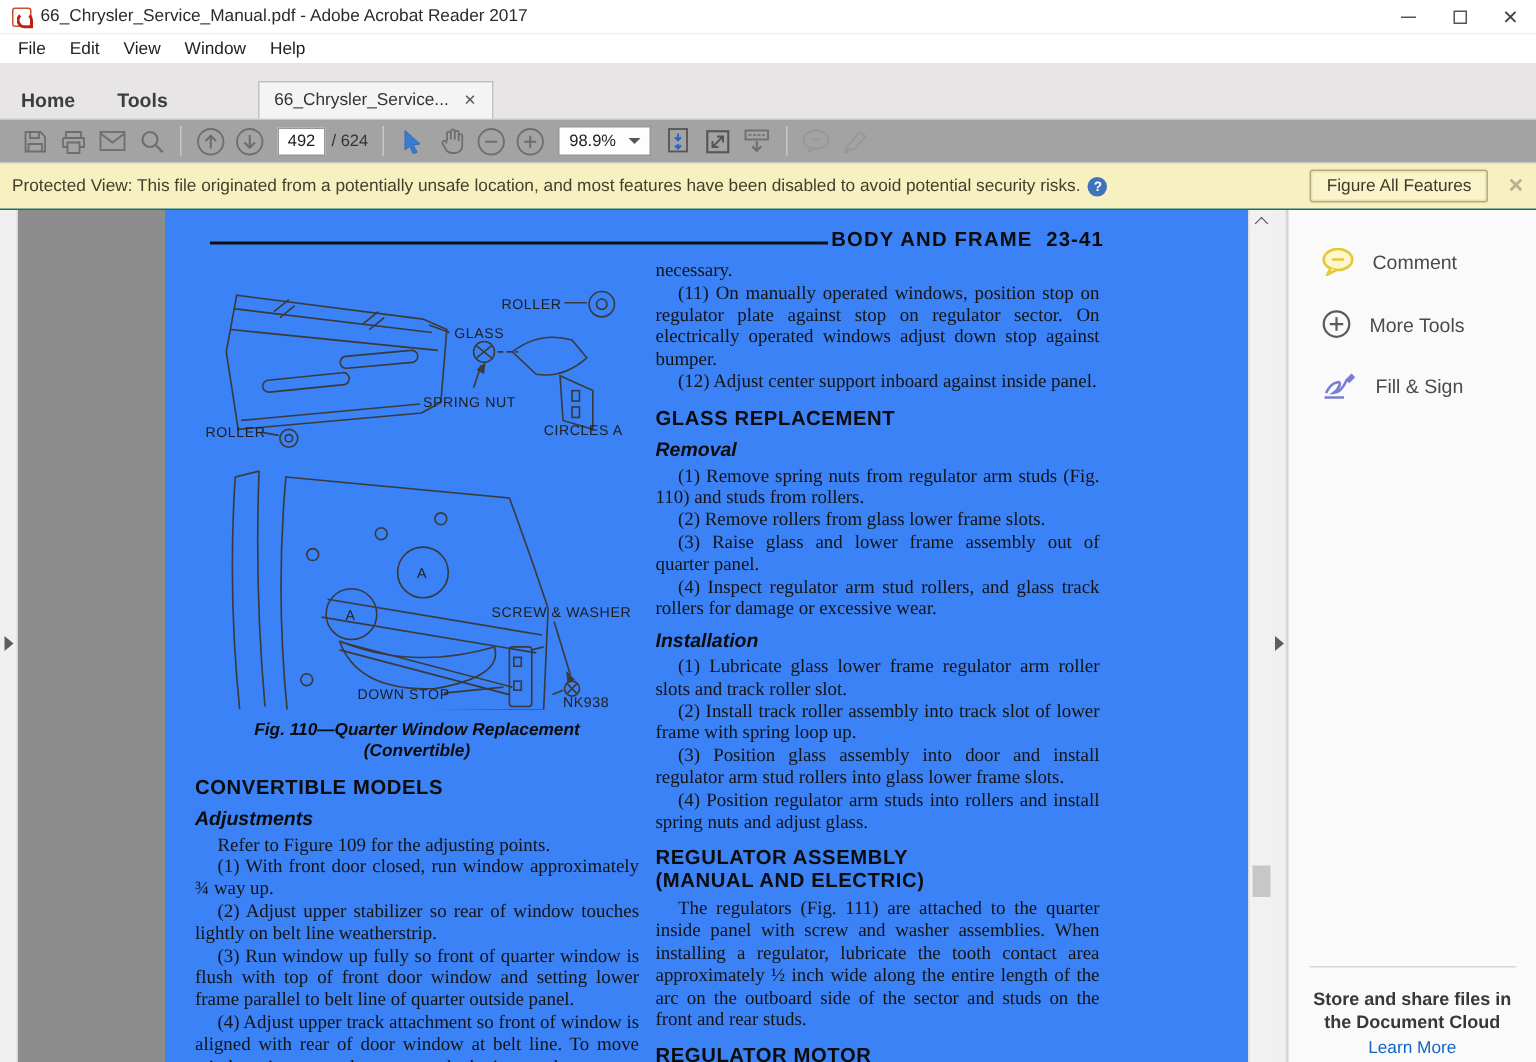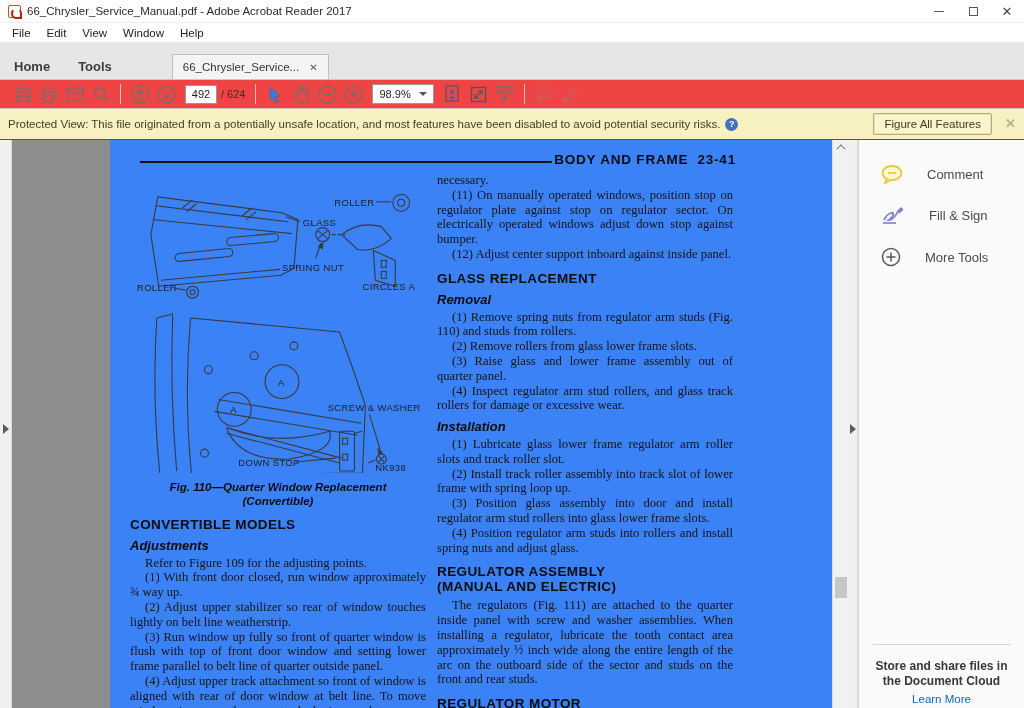--- a/index.html
+++ b/index.html
@@ -25,21 +25,21 @@
 
   
   .tabbar { height:38px; background:#e7e5e5; display:flex; align-items:flex-end; border-bottom:1px solid #c9c7c7;}
   .nav-tab { font-size:13px; font-weight:bold; color:#3d3d3d; padding:0 14px 5px 14px; }
   .doc-tab { height:25px; margin-left:46px; background:#f5f4f4; border:1px solid #c2c0c0; border-bottom:none;
              display:flex; align-items:center; padding:0 10px; gap:10px; }
   .doc-tab-label { font-size:11.5px; color:#333; }
   .doc-tab-close { font-size:10px; color:#555; }
 
   
-  .toolbar { height:29px; background:#ef4444; border-bottom:1px solid #c7c5c5; display:flex; align-items:center; padding-left:10px; }
+  .toolbar { height:29px; background:#a3a3a3; border-bottom:1px solid #c7c5c5; display:flex; align-items:center; padding-left:10px; }
   .tb-icon { width:26px; height:22px; display:flex; align-items:center; justify-content:center; }
   .tb-sep { width:1px; height:20px; background:#c9c7c7; margin:0 6px; }
   .page-input { width:32px; height:19px; border:1px solid #989898; background:#fff; font-size:11px; text-align:center;
                 color:#222; margin:0 4px 0 6px; font-family:"Liberation Sans",sans-serif;}
   .page-total { font-size:11px; color:#333; margin-right:4px; }
   .zoom-box { height:20px; border:1px solid #989898; background:#fdfdfd; display:flex; align-items:center;
               padding:0 6px; gap:8px; margin:0 6px; }
   .zoom-box span { font-size:11px; color:#222; }
   .caret-down { width:0; height:0; border-left:4px solid transparent; border-right:4px solid transparent; border-top:4px solid #555; }
   .dim { opacity:.45; }
@@ -87,21 +87,21 @@
   .sb-arrow { position:absolute; left:4px; width:8px; height:8px; }
   .sb-up { top:5px; border-left:1px solid #555; border-top:1px solid #555; transform:rotate(45deg) scale(.8); }
   .sb-down { bottom:5px; border-right:1px solid #555; border-bottom:1px solid #555; transform:rotate(45deg) scale(.8); }
   .sb-thumb { position:absolute; left:2px; top:437px; width:12px; height:21px; background:#c8c7c7; }
 
   .toggle-strip { width:10px; background:#f1f0f0; border-right:1px solid #dbd9d9; position:relative;}
   .toggle-strip .strip-arrow { left:2px; }
 
   
   .rightpanel { width:166px; background:#fbfafa; border-left:1px solid #d5d3d3; position:relative; }
-  .panel-item { display:flex; align-items:center; gap:24px; padding:11px 0 11px 22px; }
+  .panel-item { display:flex; align-items:center; gap:12px; padding:11px 0 11px 22px; }
   .panel-label { font-size:13px; color:#4a4a4a; }
   .promo { position:absolute; bottom:14px; left:0; width:100%; text-align:center; }
   .promo-rule { width:138px; margin:0 auto 14px auto; border-top:1px solid #d8d6d6; }
   .promo-title { font-size:12px; font-weight:bold; color:#383838; line-height:15px; padding:0 14px; }
   .promo-link { font-size:11.5px; color:#0f66c5; margin-top:4px; display:inline-block; }
 </style>
 </head>
 <body>
 
 <div class="window">
@@ -384,33 +384,33 @@
       <div style="height:14px"></div>
       <div class="panel-item">
         <svg width="22" height="19" viewBox="0 0 22 19">
           <ellipse cx="11" cy="8" rx="9.5" ry="7" fill="#fdf6cf" stroke="#e3c93e" stroke-width="1.8"></ellipse>
           <path d="M6,14 L4,18 L10,15" fill="#fdf6cf" stroke="#e3c93e" stroke-width="1.8"></path>
           <path d="M7,8 h8" stroke="#e3c93e" stroke-width="1.6"></path>
         </svg>
         <span class="panel-label">Comment</span>
       </div>
       <div class="panel-item">
+        <svg width="20" height="20" viewBox="0 0 20 20">
+          <circle cx="10" cy="10" r="8.5" fill="none" stroke="#5a5a5a" stroke-width="1.5"></circle>
+          <path d="M10,5.5 v9 M5.5,10 h9" stroke="#5a5a5a" stroke-width="1.5"></path>
+        </svg>
+        <span class="panel-label">More Tools</span>
+      </div>
+      <div class="panel-item">
         <svg width="24" height="19" viewBox="0 0 24 19">
           <path d="M3,14 q3,-6 7,-7 q3,-1 2,2 q-1,3 -4,5 q5,0 9,-9" fill="none" stroke="#7a7ed2" stroke-width="1.8"></path>
           <path d="M16,5 l4,-4 2.5,2.5 -4,4 z" fill="#7a7ed2"></path>
           <path d="M2,17 h13" stroke="#7a7ed2" stroke-width="1.6"></path>
         </svg>
         <span class="panel-label">Fill &amp; Sign</span>
-      </div>
-      <div class="panel-item">
-        <svg width="20" height="20" viewBox="0 0 20 20">
-          <circle cx="10" cy="10" r="8.5" fill="none" stroke="#5a5a5a" stroke-width="1.5"></circle>
-          <path d="M10,5.5 v9 M5.5,10 h9" stroke="#5a5a5a" stroke-width="1.5"></path>
-        </svg>
-        <span class="panel-label">More Tools</span>
       </div>
 
       <div class="promo">
         <div class="promo-rule"></div>
         <div class="promo-title">Store and share files in the Document Cloud</div>
         <span class="promo-link">Learn More</span>
       </div>
     </div>
 
   </div>

